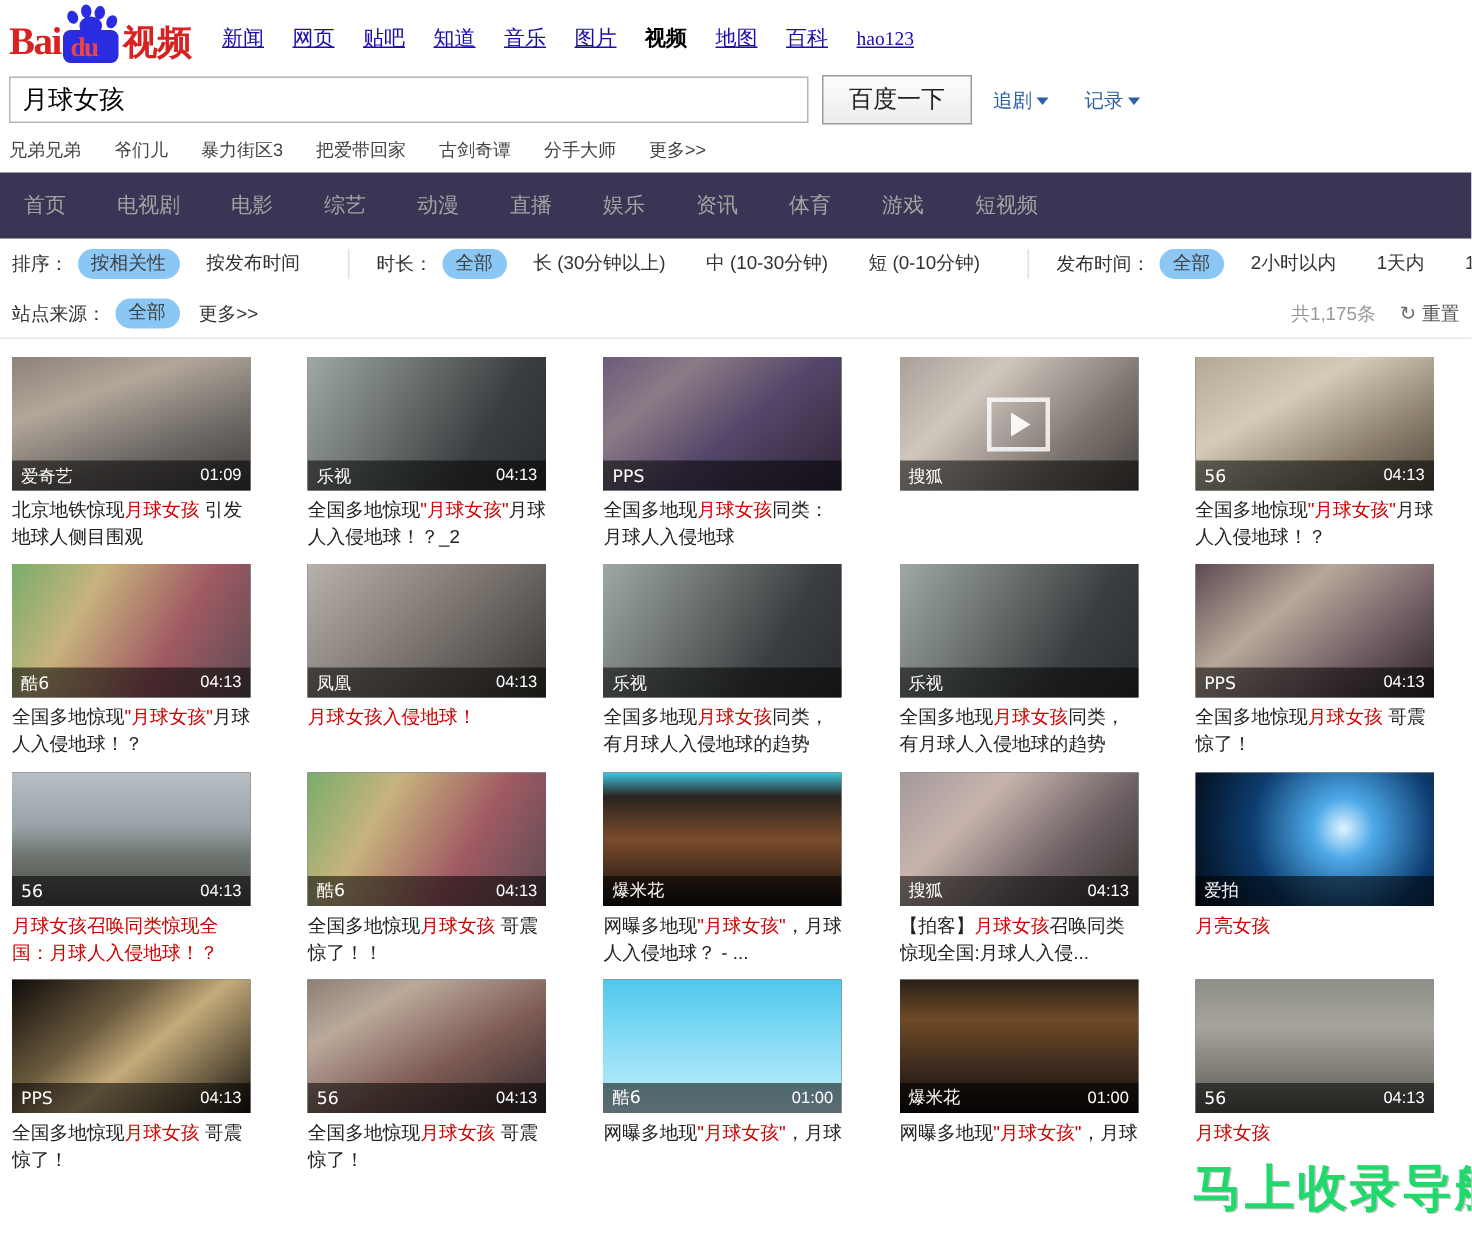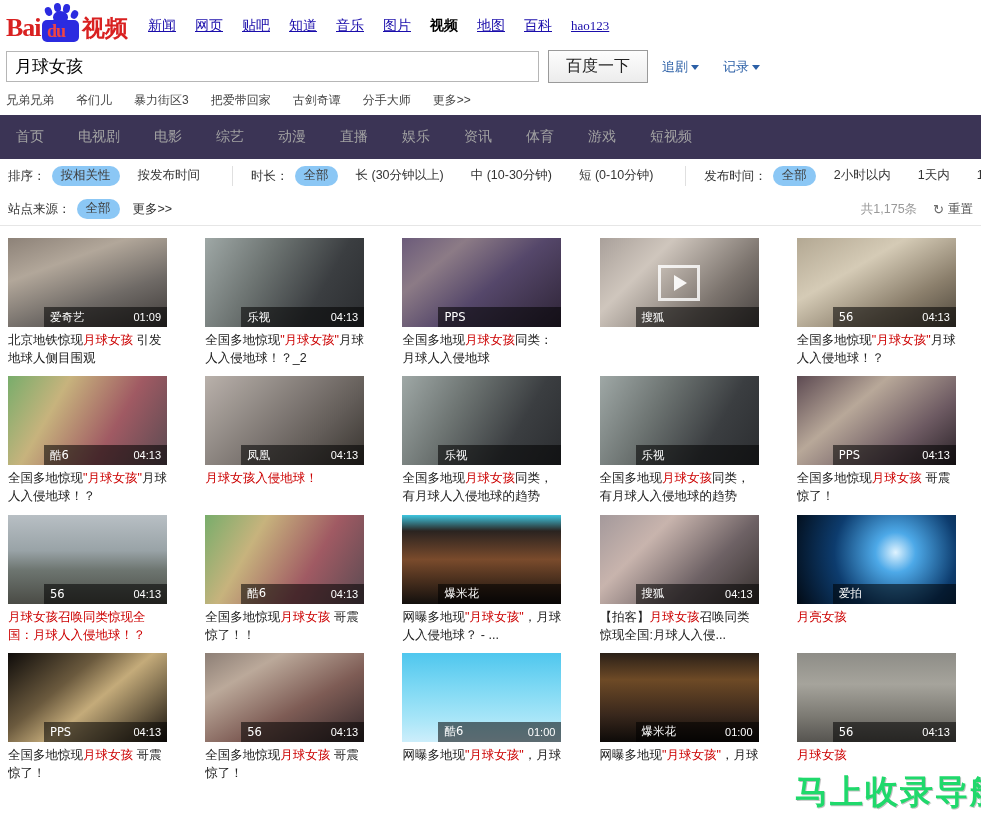--- a/index.html
+++ b/index.html
@@ -185,21 +185,20 @@
   }
   .thumb .bg { position:absolute; inset:0; }
   .meta {
     position: absolute; left:0; right:0; bottom:0;
     height: 20px;
     background: rgba(0,0,0,0.55);
     color: #fff;
     font-size: 11.5px;
     display: flex; align-items:center; justify-content: space-between;
     padding: 0 6px;
-    margin-left: 36px;
   }
   .meta .src { font-family: "DejaVu Sans", sans-serif; }
   .meta .dur { font-family: Liberation Sans, sans-serif; font-size: 11px; }
   .play-overlay {
     position:absolute; left:50%; top:50%;
     transform: translate(-50%,-50%);
     width: 42px; height: 36px;
     border: 3px solid rgba(255,255,255,0.82);
     display:flex; align-items:center; justify-content:center;
   }

